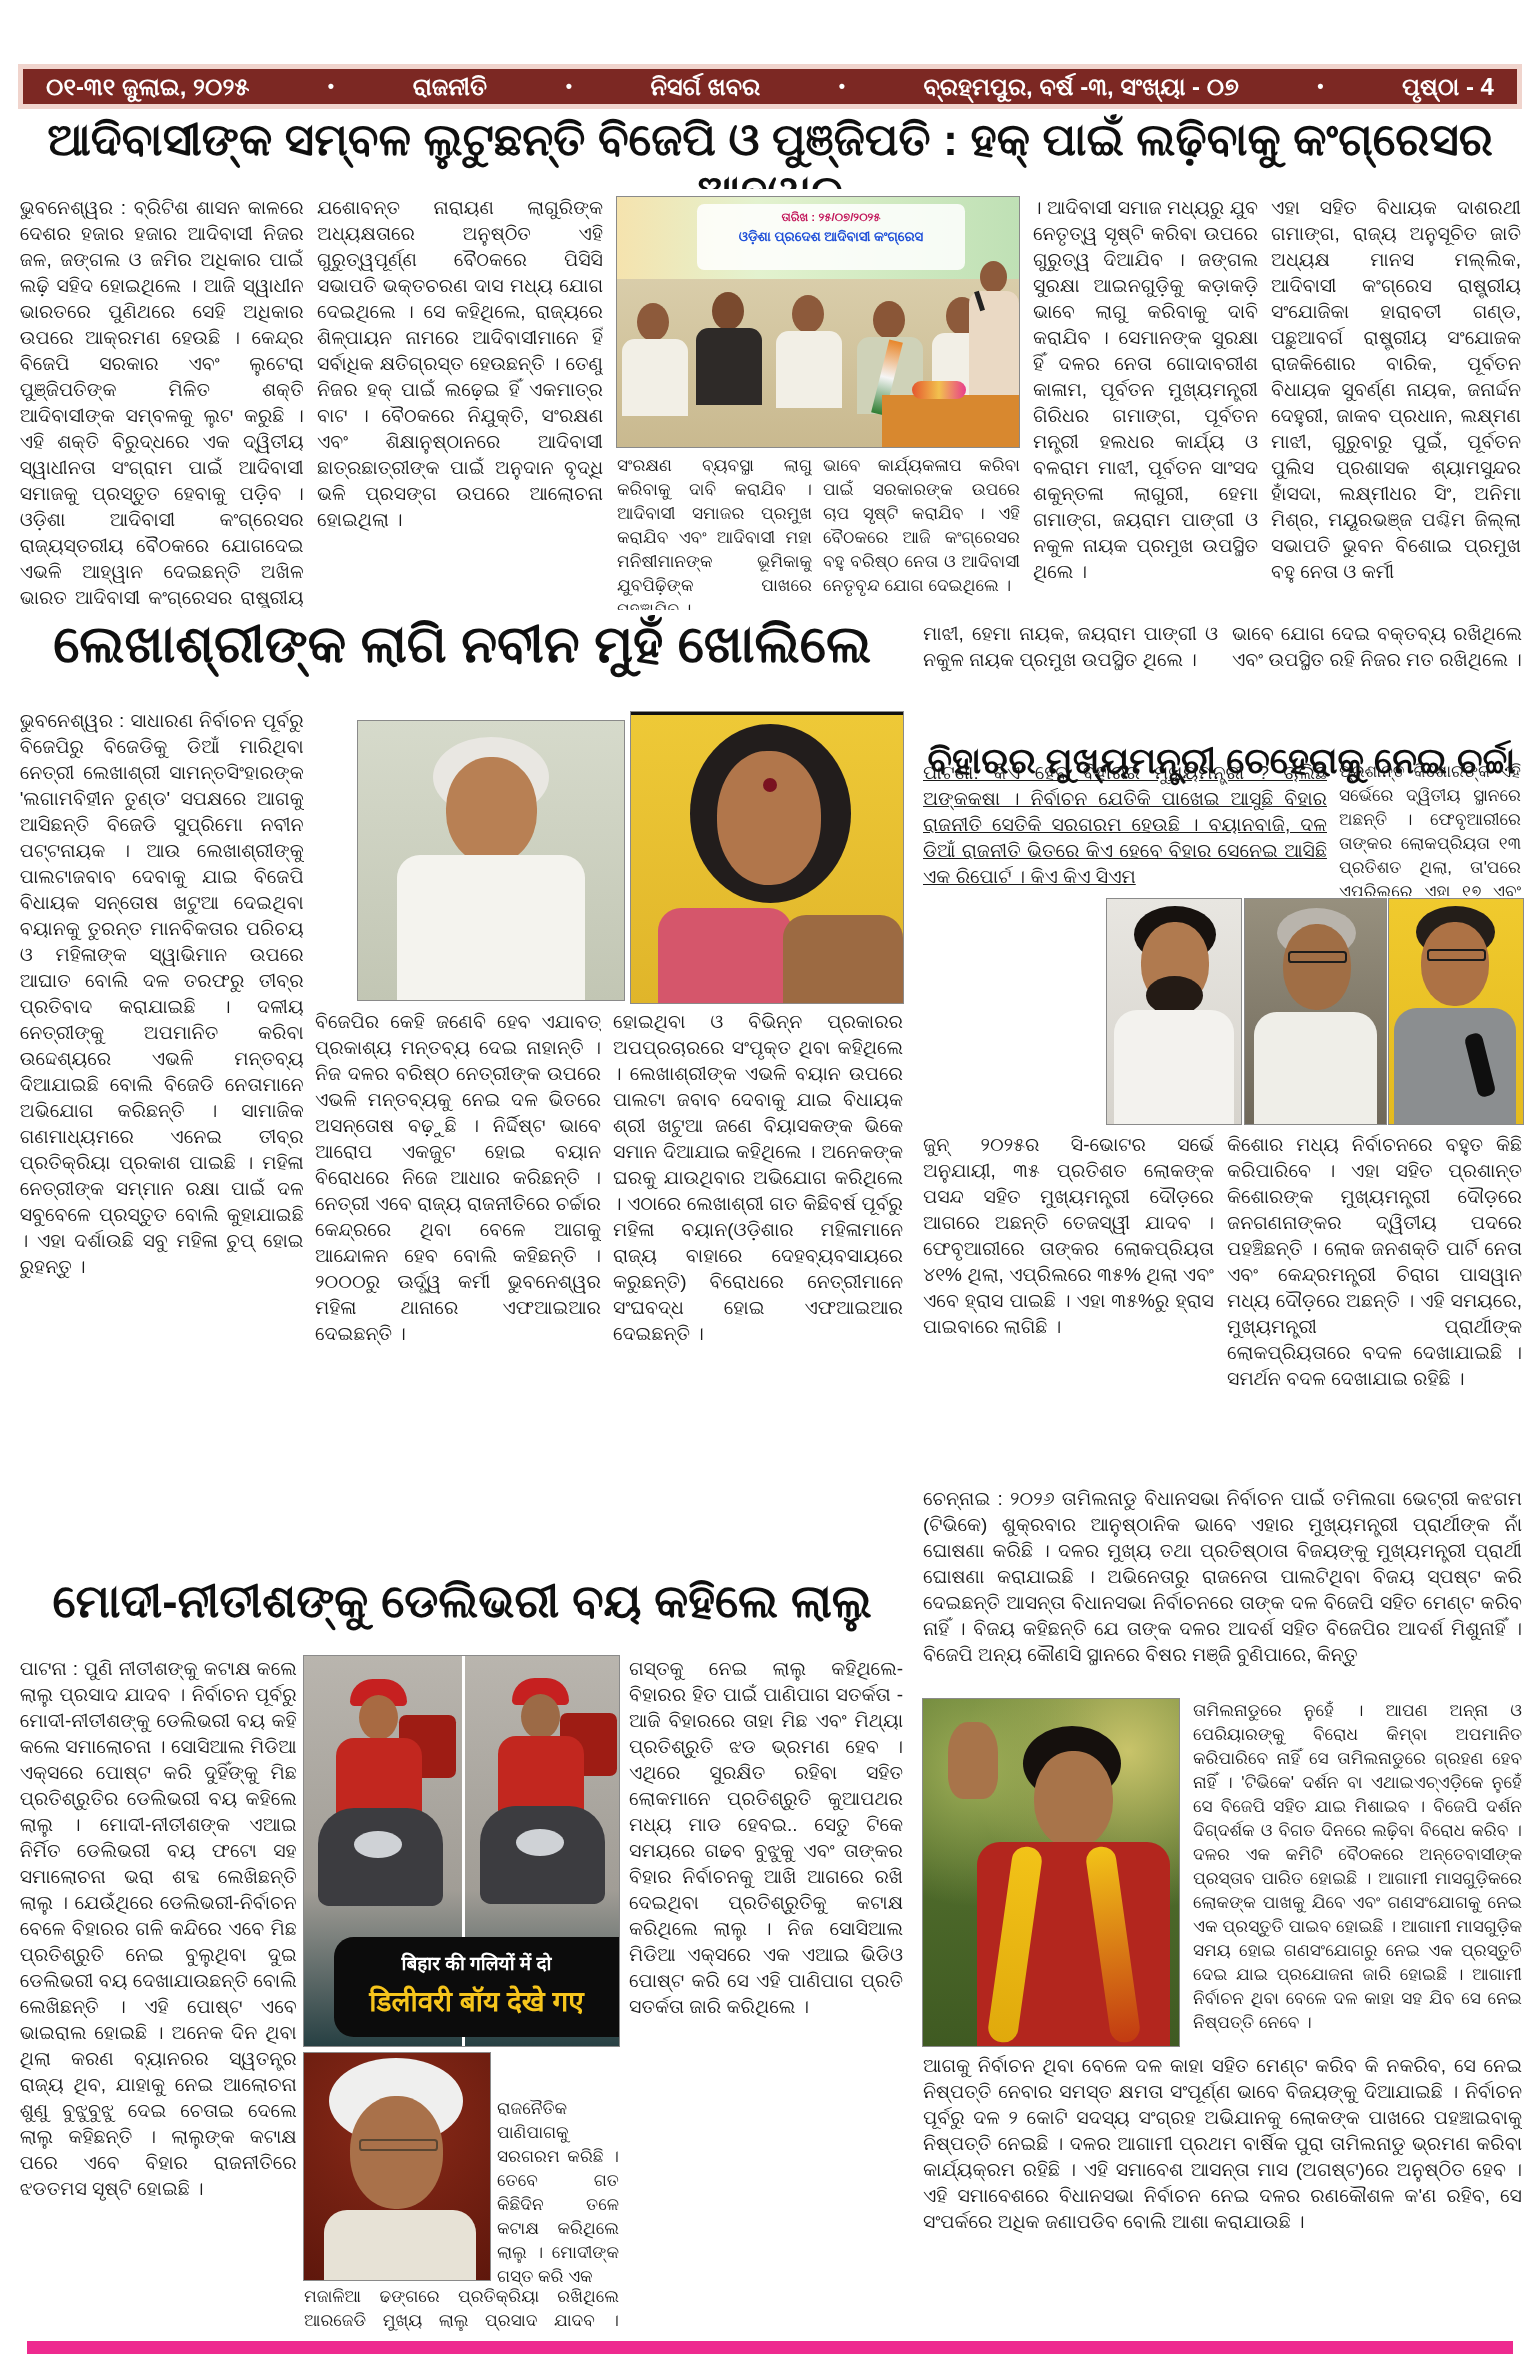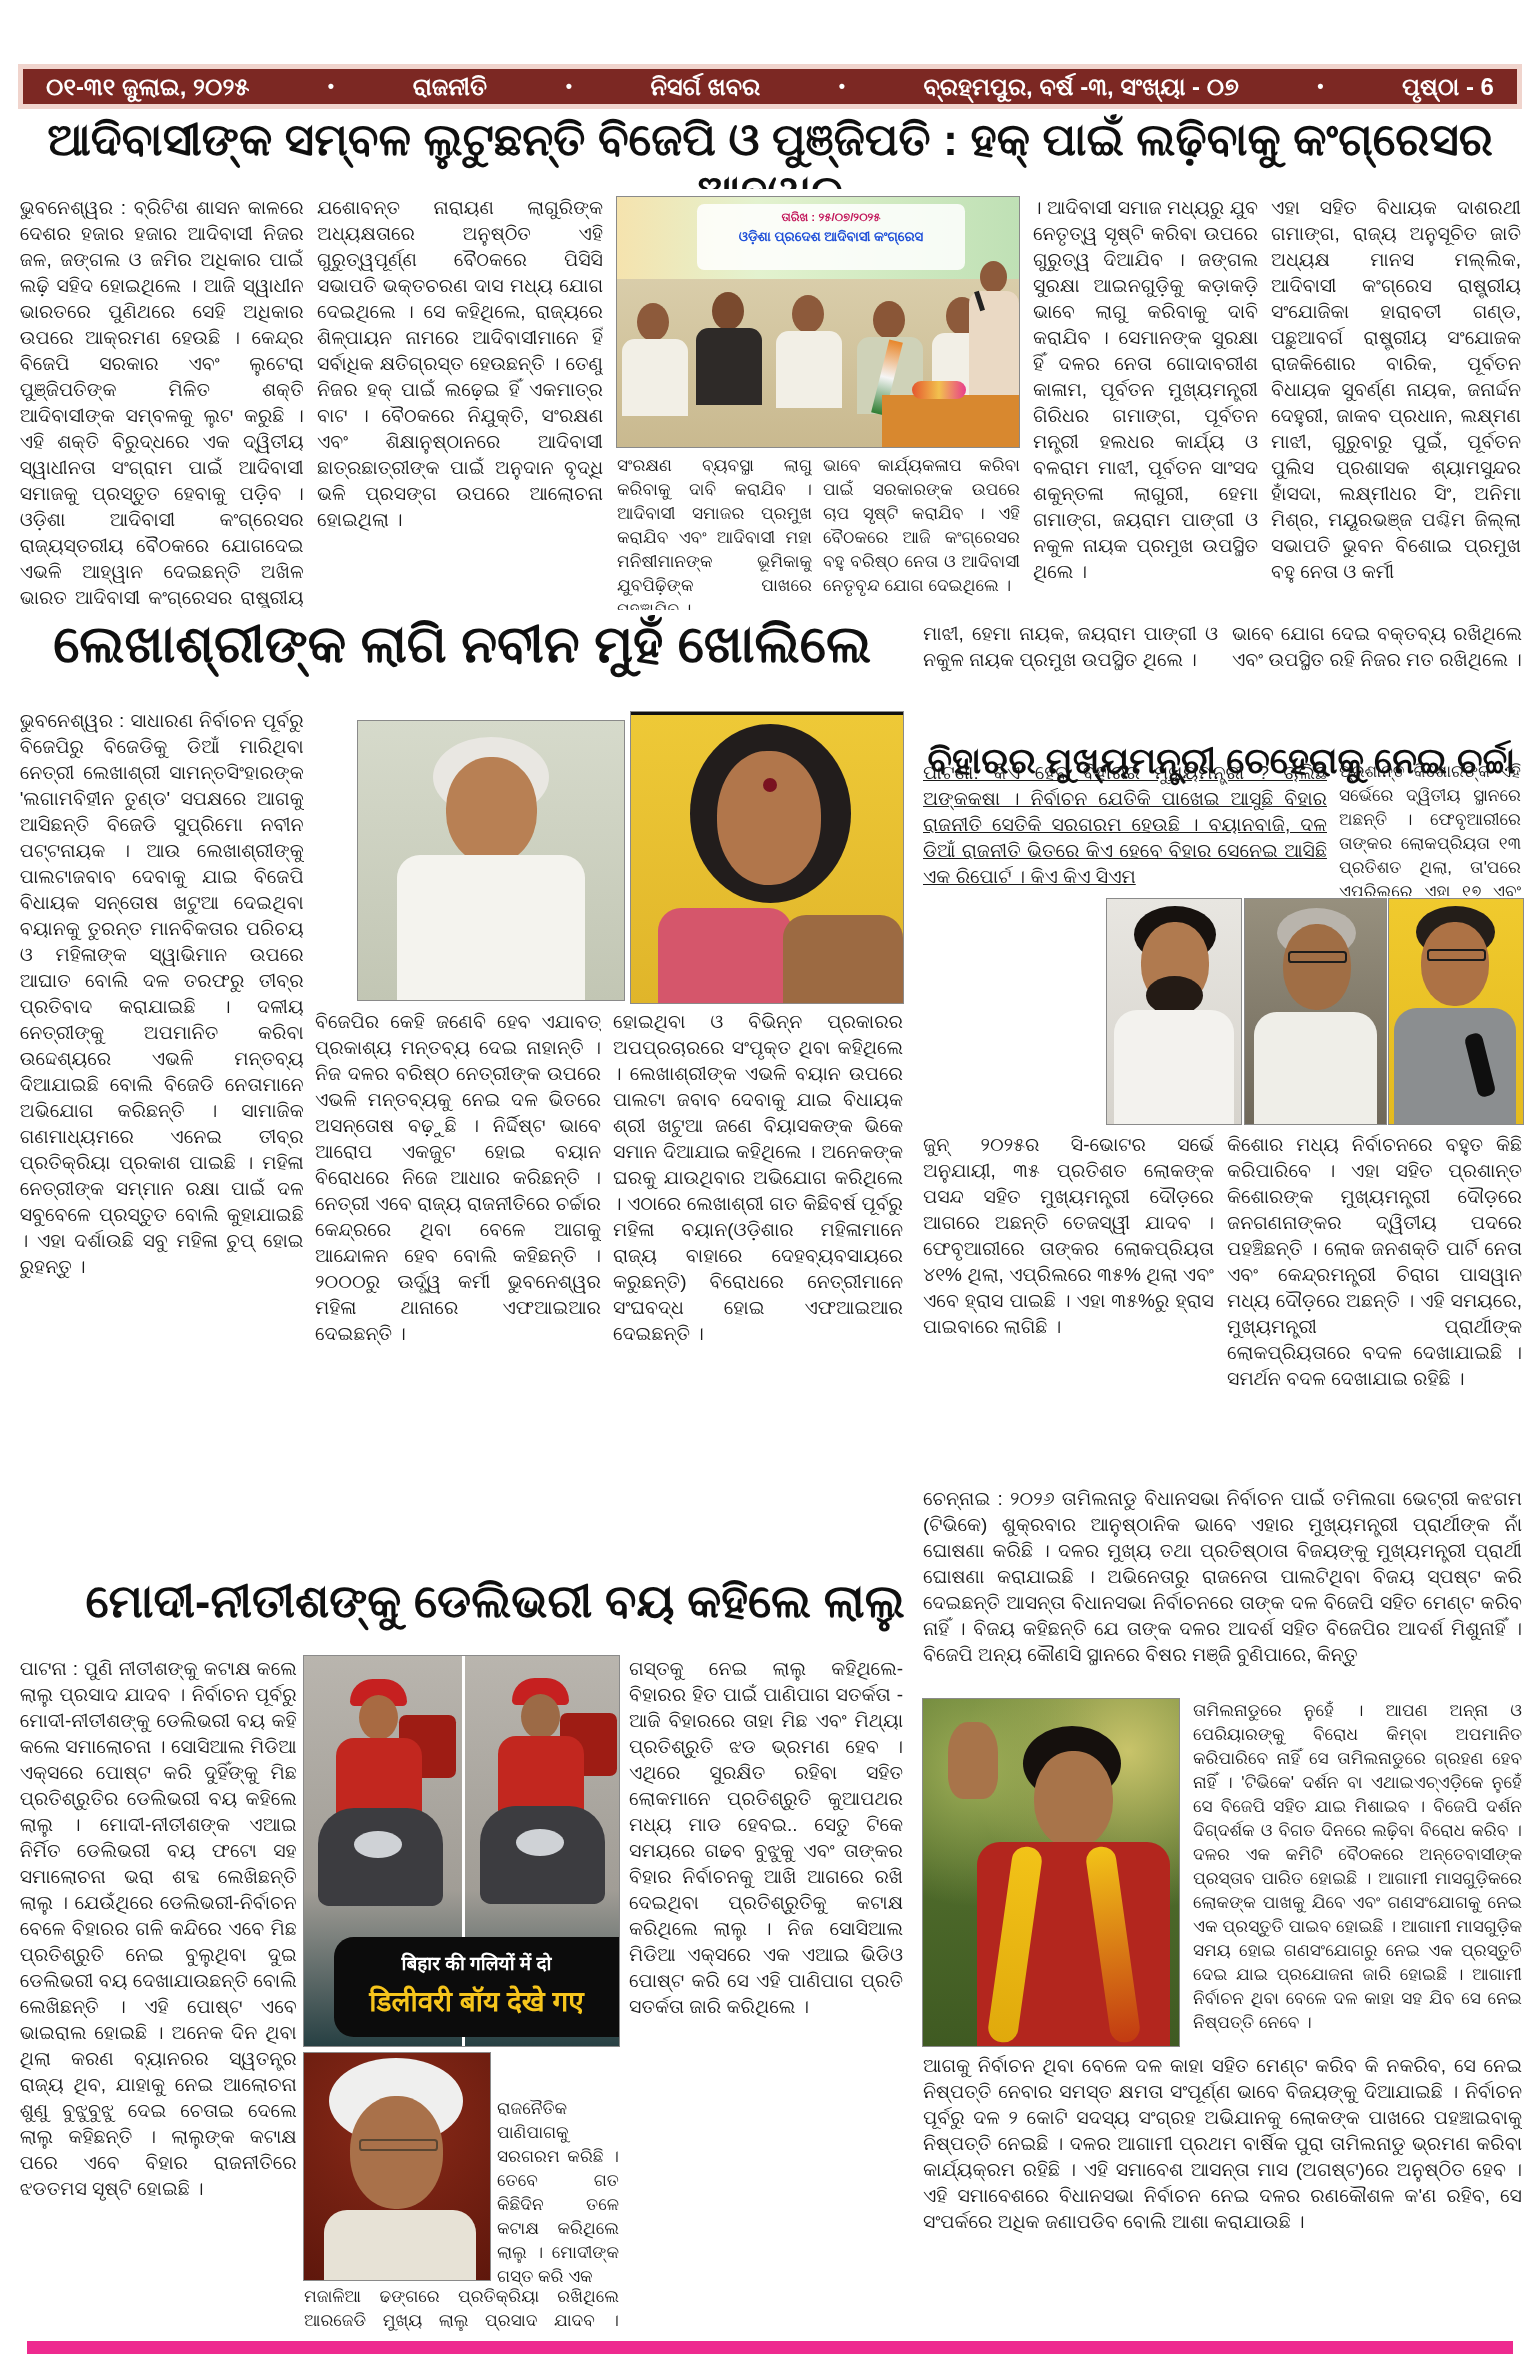--- a/index.html
+++ b/index.html
@@ -13,21 +13,21 @@
             justify-content:space-between;padding:0 23px;color:#fff;font-weight:bold;font-size:24px;}
   .masthead span{white-space:nowrap;}
   .dot{font-size:18px;}
 
   
   .hl{font-weight:800;color:#101010;text-align:center;overflow:hidden;line-height:1.15;}
   .hl-main{left:18px;top:114px;width:1504px;height:75px;font-size:45px;}
   .hl-2{left:19.7px;top:615px;width:885px;height:82px;font-size:52px;}
   .hl-3{left:921px;top:740px;width:601px;height:52px;font-size:36px;}
   .hl-4{left:921px;top:1429px;width:601px;height:54px;font-size:38px;}
-  .hl-5{left:19.7px;top:1575px;width:885px;height:75px;font-size:46px;text-align:right;}
+  .hl-5{left:19.7px;top:1575px;width:885px;height:75px;font-size:46px;}
 
   
   .col{font-size:19px;line-height:26px;text-align:justify;overflow:hidden;color:#1a1a1a;}
   .col-sm{font-size:17px;line-height:24px;}
 
   
   .photo{overflow:hidden;background:#c9c2b2;outline:0.9px solid #8a8a8a;}
   .photo > div{position:absolute;}
 
   
@@ -87,21 +87,21 @@
 
   <div class="abs masthead">
     <span>୦୧-୩୧ ଜୁଲାଇ, ୨୦୨୫</span>
     <span class="dot">•</span>
     <span>ରାଜନୀତି</span>
     <span class="dot">•</span>
     <span>ନିସର୍ଗ ଖବର</span>
     <span class="dot">•</span>
     <span>ବ୍ରହ୍ମପୁର, ବର୍ଷ -୩, ସଂଖ୍ୟା - ୦୭</span>
     <span class="dot">•</span>
-    <span>ପୃଷ୍ଠା - 6</span>
+    <span>ପୃଷ୍ଠା - 4</span>
   </div>
 
   <div class="abs hl hl-main">ଆଦିବାସୀଙ୍କ ସମ୍ବଳ ଲୁଟୁଛନ୍ତି ବିଜେପି ଓ ପୁଞ୍ଜିପତି : ହକ୍ ପାଇଁ ଲଢ଼ିବାକୁ କଂଗ୍ରେସର ଆହ୍ୱାନ</div>
   <div class="abs col" style="left:19.7px;top:195px;width:284px;height:413px;">ଭୁବନେଶ୍ୱର : ବ୍ରିଟିଶ ଶାସନ କାଳରେ ଦେଶର ହଜାର ହଜାର ଆଦିବାସୀ ନିଜର ଜଳ, ଜଙ୍ଗଲ ଓ ଜମିର ଅଧିକାର ପାଇଁ ଲଢ଼ି ସହିଦ ହୋଇଥିଲେ । ଆଜି ସ୍ୱାଧୀନ ଭାରତରେ ପୁଣିଥରେ ସେହି ଅଧିକାର ଉପରେ ଆକ୍ରମଣ ହେଉଛି । କେନ୍ଦ୍ର ବିଜେପି ସରକାର ଏବଂ ଲୁଟେରା ପୁଞ୍ଜିପତିଙ୍କ ମିଳିତ ଶକ୍ତି ଆଦିବାସୀଙ୍କ ସମ୍ବଳକୁ ଲୁଟ କରୁଛି । ଏହି ଶକ୍ତି ବିରୁଦ୍ଧରେ ଏକ ଦ୍ୱିତୀୟ ସ୍ୱାଧୀନତା ସଂଗ୍ରାମ ପାଇଁ ଆଦିବାସୀ ସମାଜକୁ ପ୍ରସ୍ତୁତ ହେବାକୁ ପଡ଼ିବ । ଓଡ଼ିଶା ଆଦିବାସୀ କଂଗ୍ରେସର ରାଜ୍ୟସ୍ତରୀୟ ବୈଠକରେ ଯୋଗଦେଇ ଏଭଳି ଆହ୍ୱାନ ଦେଇଛନ୍ତି ଅଖିଳ ଭାରତ ଆଦିବାସୀ କଂଗ୍ରେସର ରାଷ୍ଟ୍ରୀୟ ଅଧ୍ୟକ୍ଷ ଶ୍ରୀ ଭୂରିଆ । ଓଡ଼ିଶା ଆଦିବାସୀ କଂଗ୍ରେସର ରାଜ୍ୟ ଅଧ୍ୟକ୍ଷ</div>
   <div class="abs col" style="left:317px;top:195px;width:286px;height:413px;">ଯଶୋବନ୍ତ ନାରାୟଣ ଲାଗୁରିଙ୍କ ଅଧ୍ୟକ୍ଷତାରେ ଅନୁଷ୍ଠିତ ଏହି ଗୁରୁତ୍ୱପୂର୍ଣ୍ଣ ବୈଠକରେ ପିସିସି ସଭାପତି ଭକ୍ତଚରଣ ଦାସ ମଧ୍ୟ ଯୋଗ ଦେଇଥିଲେ । ସେ କହିଥିଲେ, ରାଜ୍ୟରେ ଶିଳ୍ପାୟନ ନାମରେ ଆଦିବାସୀମାନେ ହିଁ ସର୍ବାଧିକ କ୍ଷତିଗ୍ରସ୍ତ ହେଉଛନ୍ତି । ତେଣୁ ନିଜର ହକ୍ ପାଇଁ ଲଢ଼େଇ ହିଁ ଏକମାତ୍ର ବାଟ । ବୈଠକରେ ନିଯୁକ୍ତି, ସଂରକ୍ଷଣ ଏବଂ ଶିକ୍ଷାନୁଷ୍ଠାନରେ ଆଦିବାସୀ ଛାତ୍ରଛାତ୍ରୀଙ୍କ ପାଇଁ ଅନୁଦାନ ବୃଦ୍ଧି ଭଳି ପ୍ରସଙ୍ଗ ଉପରେ ଆଲୋଚନା ହୋଇଥିଲା ।</div>
 
   <div class="abs photo" id="ph-meeting" style="left:617px;top:197px;width:402px;height:250px;">
     <div class="banner"></div>
     <div class="bannerbox">
       <div class="bdate">ତାରିଖ : ୨୫/୦୭/୨୦୨୫</div>

